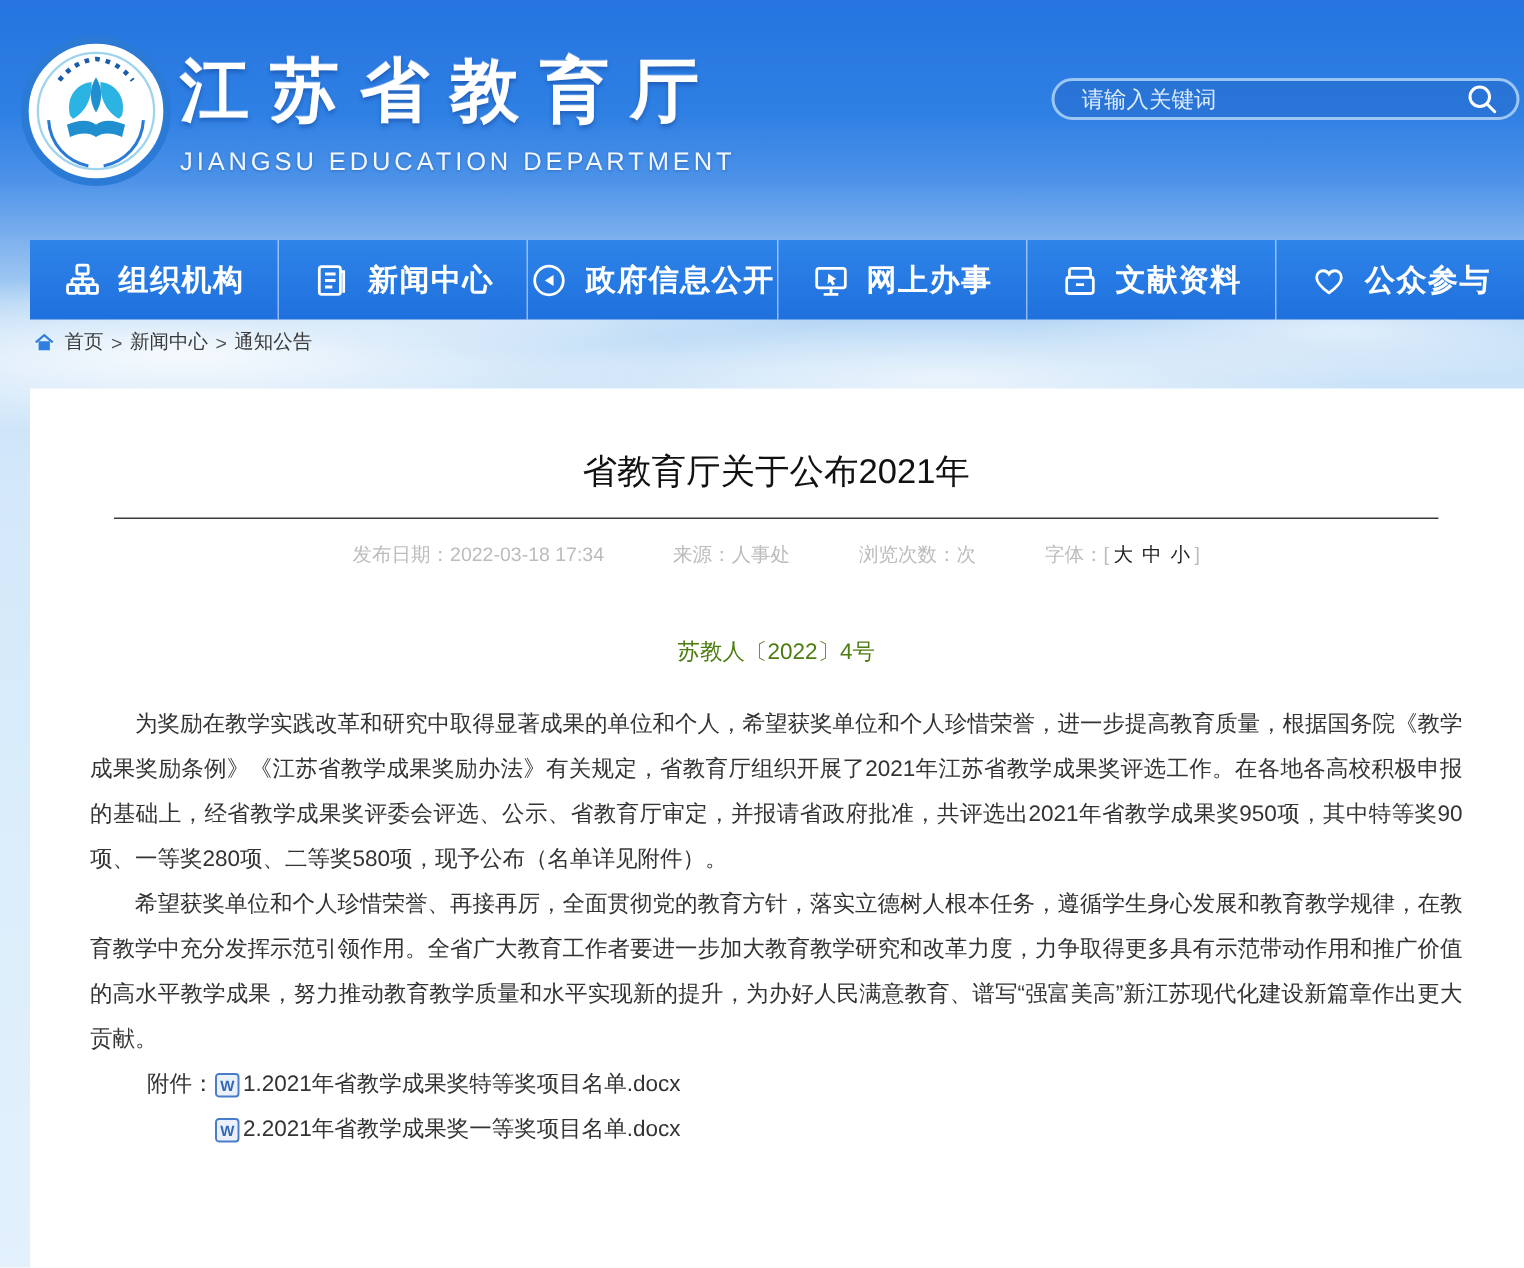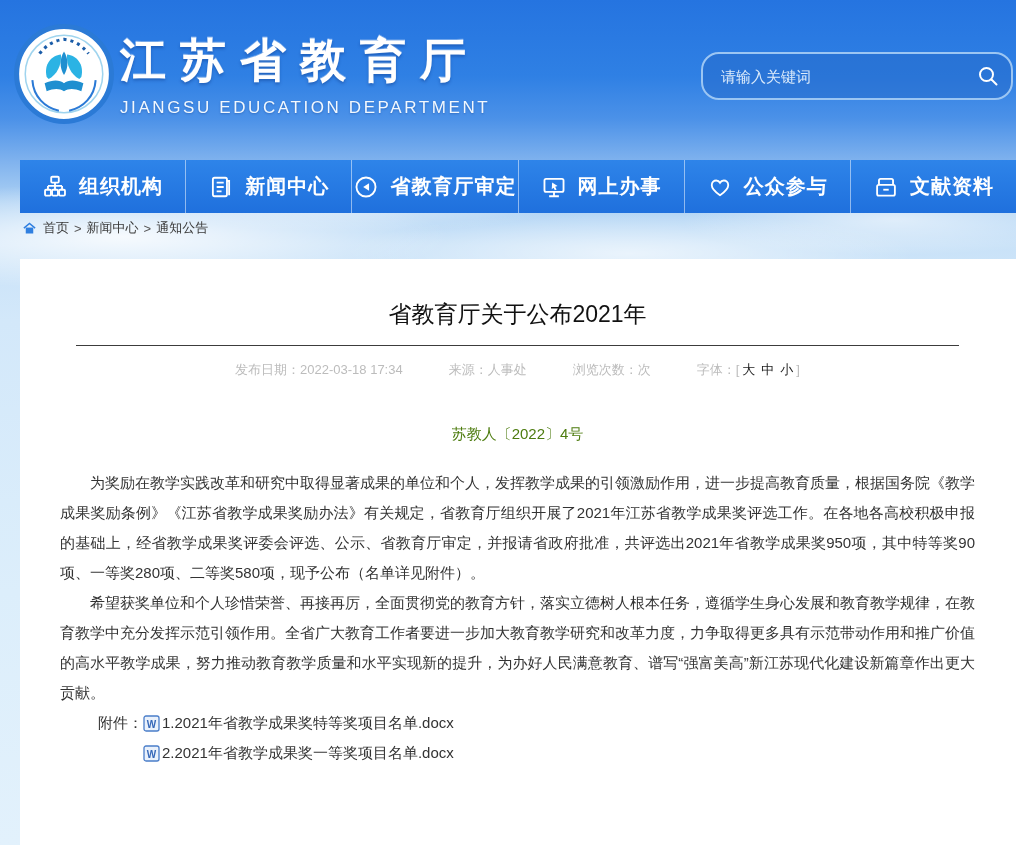--- a/index.html
+++ b/index.html
@@ -25,21 +25,21 @@
   .brand{ position:absolute; left:120px; top:30px; color:#fff; }
   .brand-cn{
     font-size:46px; font-weight:bold; letter-spacing:14px; white-space:nowrap;
     color:#fff; text-shadow:0 2px 3px rgba(16,60,140,.45), 0 -1px 0 rgba(255,255,255,.35);
   }
   .brand-en{
     font-size:17px; font-weight:normal; letter-spacing:2.6px; margin-top:6px; color:#f2f8fe;
     text-shadow:0 1px 2px rgba(16,60,140,.4);
   }
   .search{
-    position:absolute; right:3px; top:52px; width:312px; height:48px;
+    position:absolute; right:3px; top:52px; width:312px; height:28px;
     border:2px solid #9cc6f3; border-radius:18px;
     background:rgba(38,108,204,.55);
     display:flex; align-items:center; padding:0 10px 0 16px;
   }
   .search input{
     flex:1; border:none; outline:none; background:transparent;
     color:#fff; font-size:15px; font-family:inherit;
   }
   .search input::placeholder{ color:#ddecfb; opacity:1; }
   .search-btn{ width:26px; height:26px; cursor:pointer; display:flex; align-items:center; justify-content:center; }
@@ -144,49 +144,49 @@
     </span>
     <span>新闻中心</span>
   </div>
   <div class="nav-item">
     <span class="nicon">
       <svg viewBox="0 0 24 24" width="26" height="26" fill="none" stroke="#fff" stroke-width="1.7">
         <circle cx="12" cy="12" r="8.8"></circle>
         <path d="M14.8 8.6L9.4 12l5.4 3.4z" fill="#fff" stroke="none"></path>
       </svg>
     </span>
-    <span>省教育厅审定</span>
+    <span>政府信息公开</span>
   </div>
   <div class="nav-item">
     <span class="nicon">
       <svg viewBox="0 0 24 24" width="26" height="26" fill="none" stroke="#fff" stroke-width="1.7">
         <rect x="3.2" y="4.5" width="17.6" height="12" rx="1.5"></rect>
         <path d="M12 16.5v3.2 M7.5 20.5h9"></path>
         <path d="M10.3 7.8l5 3.2-2.2.8 1.3 2.4-1.6.9-1.3-2.4-1.6 1.4z" fill="#fff" stroke="none"></path>
       </svg>
     </span>
     <span>网上办事</span>
   </div>
   <div class="nav-item">
     <span class="nicon">
       <svg viewBox="0 0 24 24" width="26" height="26" fill="none" stroke="#fff" stroke-width="1.7">
-        <path d="M12 19.6C7.5 16.4 4.4 13.6 4.4 10.3 4.4 7.6 6.4 6 8.5 6c1.5 0 2.8.8 3.5 2 .7-1.2 2-2 3.5-2 2.1 0 4.1 1.6 4.1 4.3 0 3.3-3.1 6.1-7.6 9.3z"></path>
-      </svg>
-    </span>
-    <span>公众参与</span>
-  </div>
-  <div class="nav-item">
-    <span class="nicon">
-      <svg viewBox="0 0 24 24" width="26" height="26" fill="none" stroke="#fff" stroke-width="1.7">
         <path d="M5.5 10V6A1.5 1.5 0 0 1 7 4.5h10A1.5 1.5 0 0 1 18.5 6v4"></path>
         <rect x="3.8" y="10" width="16.4" height="10" rx="1.5"></rect>
         <path d="M9.5 14.5h5"></path>
       </svg>
     </span>
     <span>文献资料</span>
+  </div>
+  <div class="nav-item">
+    <span class="nicon">
+      <svg viewBox="0 0 24 24" width="26" height="26" fill="none" stroke="#fff" stroke-width="1.7">
+        <path d="M12 19.6C7.5 16.4 4.4 13.6 4.4 10.3 4.4 7.6 6.4 6 8.5 6c1.5 0 2.8.8 3.5 2 .7-1.2 2-2 3.5-2 2.1 0 4.1 1.6 4.1 4.3 0 3.3-3.1 6.1-7.6 9.3z"></path>
+      </svg>
+    </span>
+    <span>公众参与</span>
   </div>
 </div>
 
 <div class="breadcrumb">
   <span class="home-icon">
     <svg viewBox="0 0 24 24" width="15" height="15" fill="none" stroke="#2f7fe0" stroke-width="2.4">
       <path d="M3 11.5L12 4l9 7.5"></path>
       <path d="M6 10.5V20h12v-9.5" fill="#2f7fe0" stroke="none"></path>
     </svg>
   </span>
@@ -216,21 +216,21 @@
       <span>浏览次数：</span><span>次</span>
     </span>
     <span class="font-sizes">
       <span>字体：</span><span>[</span><span class="size">大</span><span class="size">中</span><span class="size">小</span><span>]</span>
     </span>
   </div>
 
   <div class="doc-number">苏教人〔2022〕4号</div>
 
   <div class="article-body">
-    <p>为奖励在教学实践改革和研究中取得显著成果的单位和个人，发挥教学成果的引领激励作用，进一步提高教育质量，根据国务院《教学成果奖励条例》《江苏省教学成果奖励办法》有关规定，省教育厅组织开展了2021年江苏省教学成果奖评选工作。在各地各高校积极申报的基础上，经省教学成果奖评委会评选、公示、省教育厅审定，并报请省政府批准，共评选出2021年省教学成果奖950项，其中特等奖90项、一等奖280项、二等奖580项，现予公布（名单详见附件）。</p>
+    <p>为奖励在教学实践改革和研究中取得显著成果的单位和个人，希望获奖单位和个人珍惜荣誉，进一步提高教育质量，根据国务院《教学成果奖励条例》《江苏省教学成果奖励办法》有关规定，省教育厅组织开展了2021年江苏省教学成果奖评选工作。在各地各高校积极申报的基础上，经省教学成果奖评委会评选、公示、省教育厅审定，并报请省政府批准，共评选出2021年省教学成果奖950项，其中特等奖90项、一等奖280项、二等奖580项，现予公布（名单详见附件）。</p>
     <p>希望获奖单位和个人珍惜荣誉、再接再厉，全面贯彻党的教育方针，落实立德树人根本任务，遵循学生身心发展和教育教学规律，在教育教学中充分发挥示范引领作用。全省广大教育工作者要进一步加大教育教学研究和改革力度，力争取得更多具有示范带动作用和推广价值的高水平教学成果，努力推动教育教学质量和水平实现新的提升，为办好人民满意教育、谱写“强富美高”新江苏现代化建设新篇章作出更大贡献。</p>
 
     <div class="attachments">
       <span class="attach-label">附件：</span>
       <span class="attach-files">
         <span class="attach-file">
           <span class="ficon">
             <svg viewBox="0 0 17 17" width="17" height="17">
               <rect x="1" y="1" width="15" height="15" rx="2" fill="#eaf1fb" stroke="#4a7dc9" stroke-width="1.3"></rect>
               <text x="8.5" y="12.5" font-size="10" font-weight="bold" fill="#3567b8" text-anchor="middle" font-family="Liberation Sans, sans-serif">W</text>

